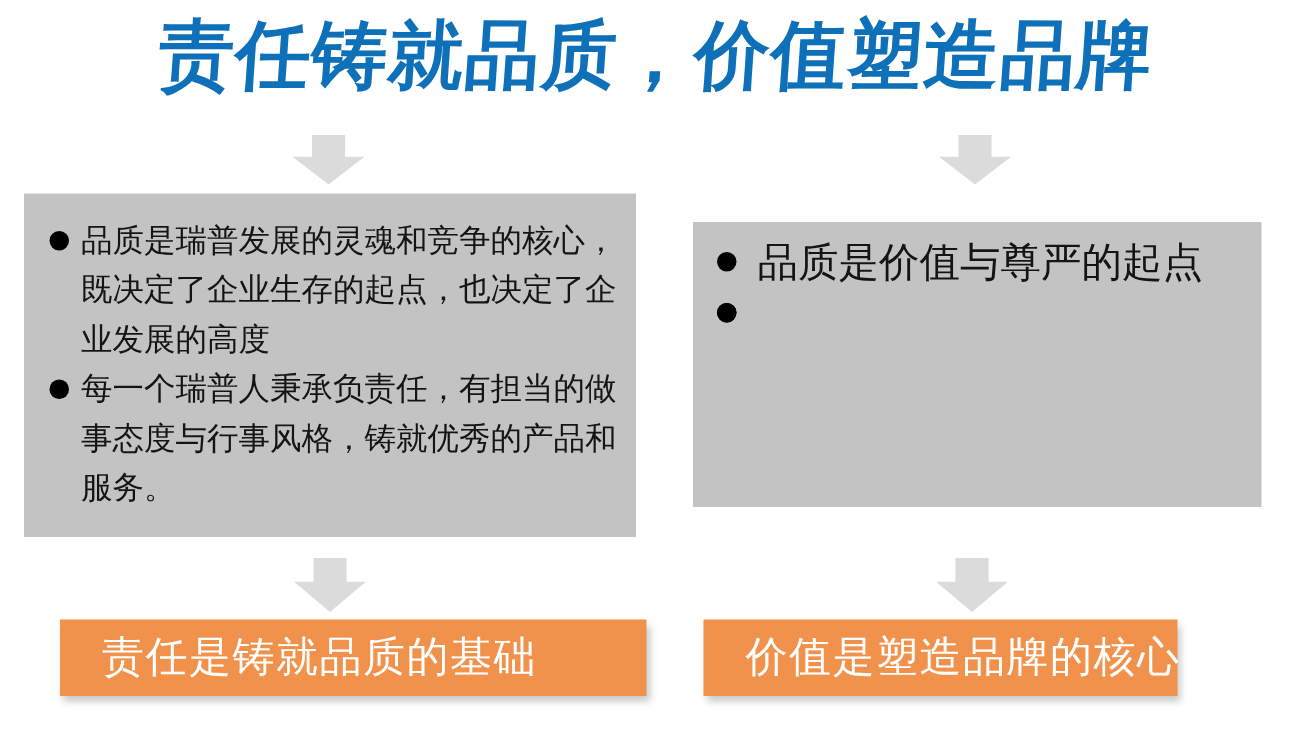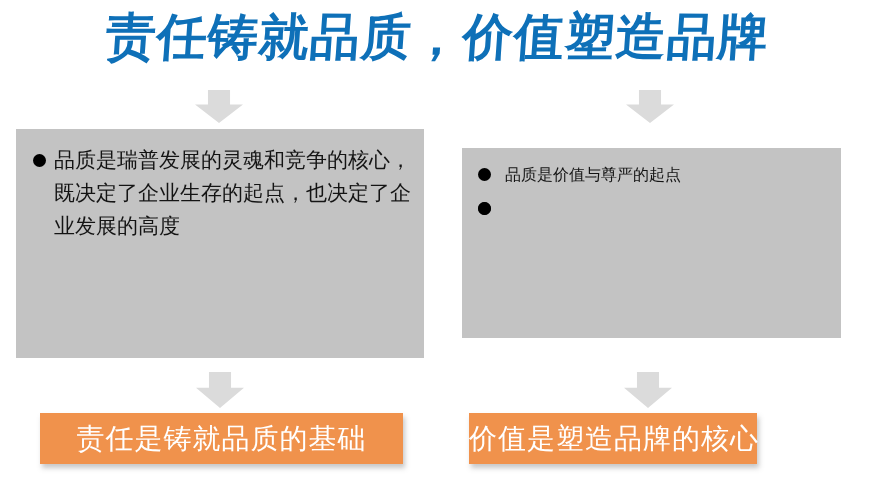--- a/index.html
+++ b/index.html
@@ -53,21 +53,21 @@
     left: 16px; top: 129px;
     width: 408px; height: 229px;
     padding: 15px 12px 0 17px;
     font-size: 21px;
     line-height: 33px;
   }
   .graybox-right {
     left: 462px; top: 148px;
     width: 379px; height: 190px;
     padding: 10px 6px 0 16px;
-    font-size: 16px;
+    font-size: 27px;
     line-height: 34px;
   }
   .bullet-list { list-style: none; margin: 0; padding: 0; }
   .bullet-list li { position: relative; }
   .graybox-left  .bullet-list li { padding-left: 21px; }
   .graybox-right .bullet-list li { padding-left: 27px; }
   .bullet-dot {
     position: absolute;
     left: 0;
     top: 10px;
@@ -79,43 +79,47 @@
 
   
   .banner {
     position: absolute;
     top: 413px;
     height: 51px;
     background: #F0924C;
     color: #FFFFFF;
     font-size: 28px;
     line-height: 51px;
-    text-align: center;
     letter-spacing: 1px;
     box-shadow: 2px 4px 5px rgba(130,130,130,0.45);
     white-space: nowrap;
+    padding-left: 28px;
   }
   .banner-left  { left: 40px;  width: 363px; }
   .banner-right { left: 469px; width: 288px; }
 </style>
 </head>
 <body>
 
 <div class="slide">
 
   <h1 class="title">责任铸就品质，价值塑造品牌</h1>
 
   <div class="arrow arrow-tl"></div>
   <div class="arrow arrow-tr"></div>
 
   <div class="graybox graybox-left">
     <ul class="bullet-list">
       <li>
         <span class="bullet-dot"></span>
         <span>品质是瑞普发展的灵魂和竞争的核心，既决定了企业生存的起点，也决定了企业发展的高度</span>
+      </li>
+      <li>
+        <span class="bullet-dot"></span>
+        <span>每一个瑞普人秉承负责任，有担当的做事态度与行事风格，铸就优秀的产品和服务。</span>
       </li>
     </ul>
   </div>
 
   <div class="graybox graybox-right">
     <ul class="bullet-list">
       <li>
         <span class="bullet-dot"></span>
         <span>品质是价值与尊严的起点</span>
       </li>

